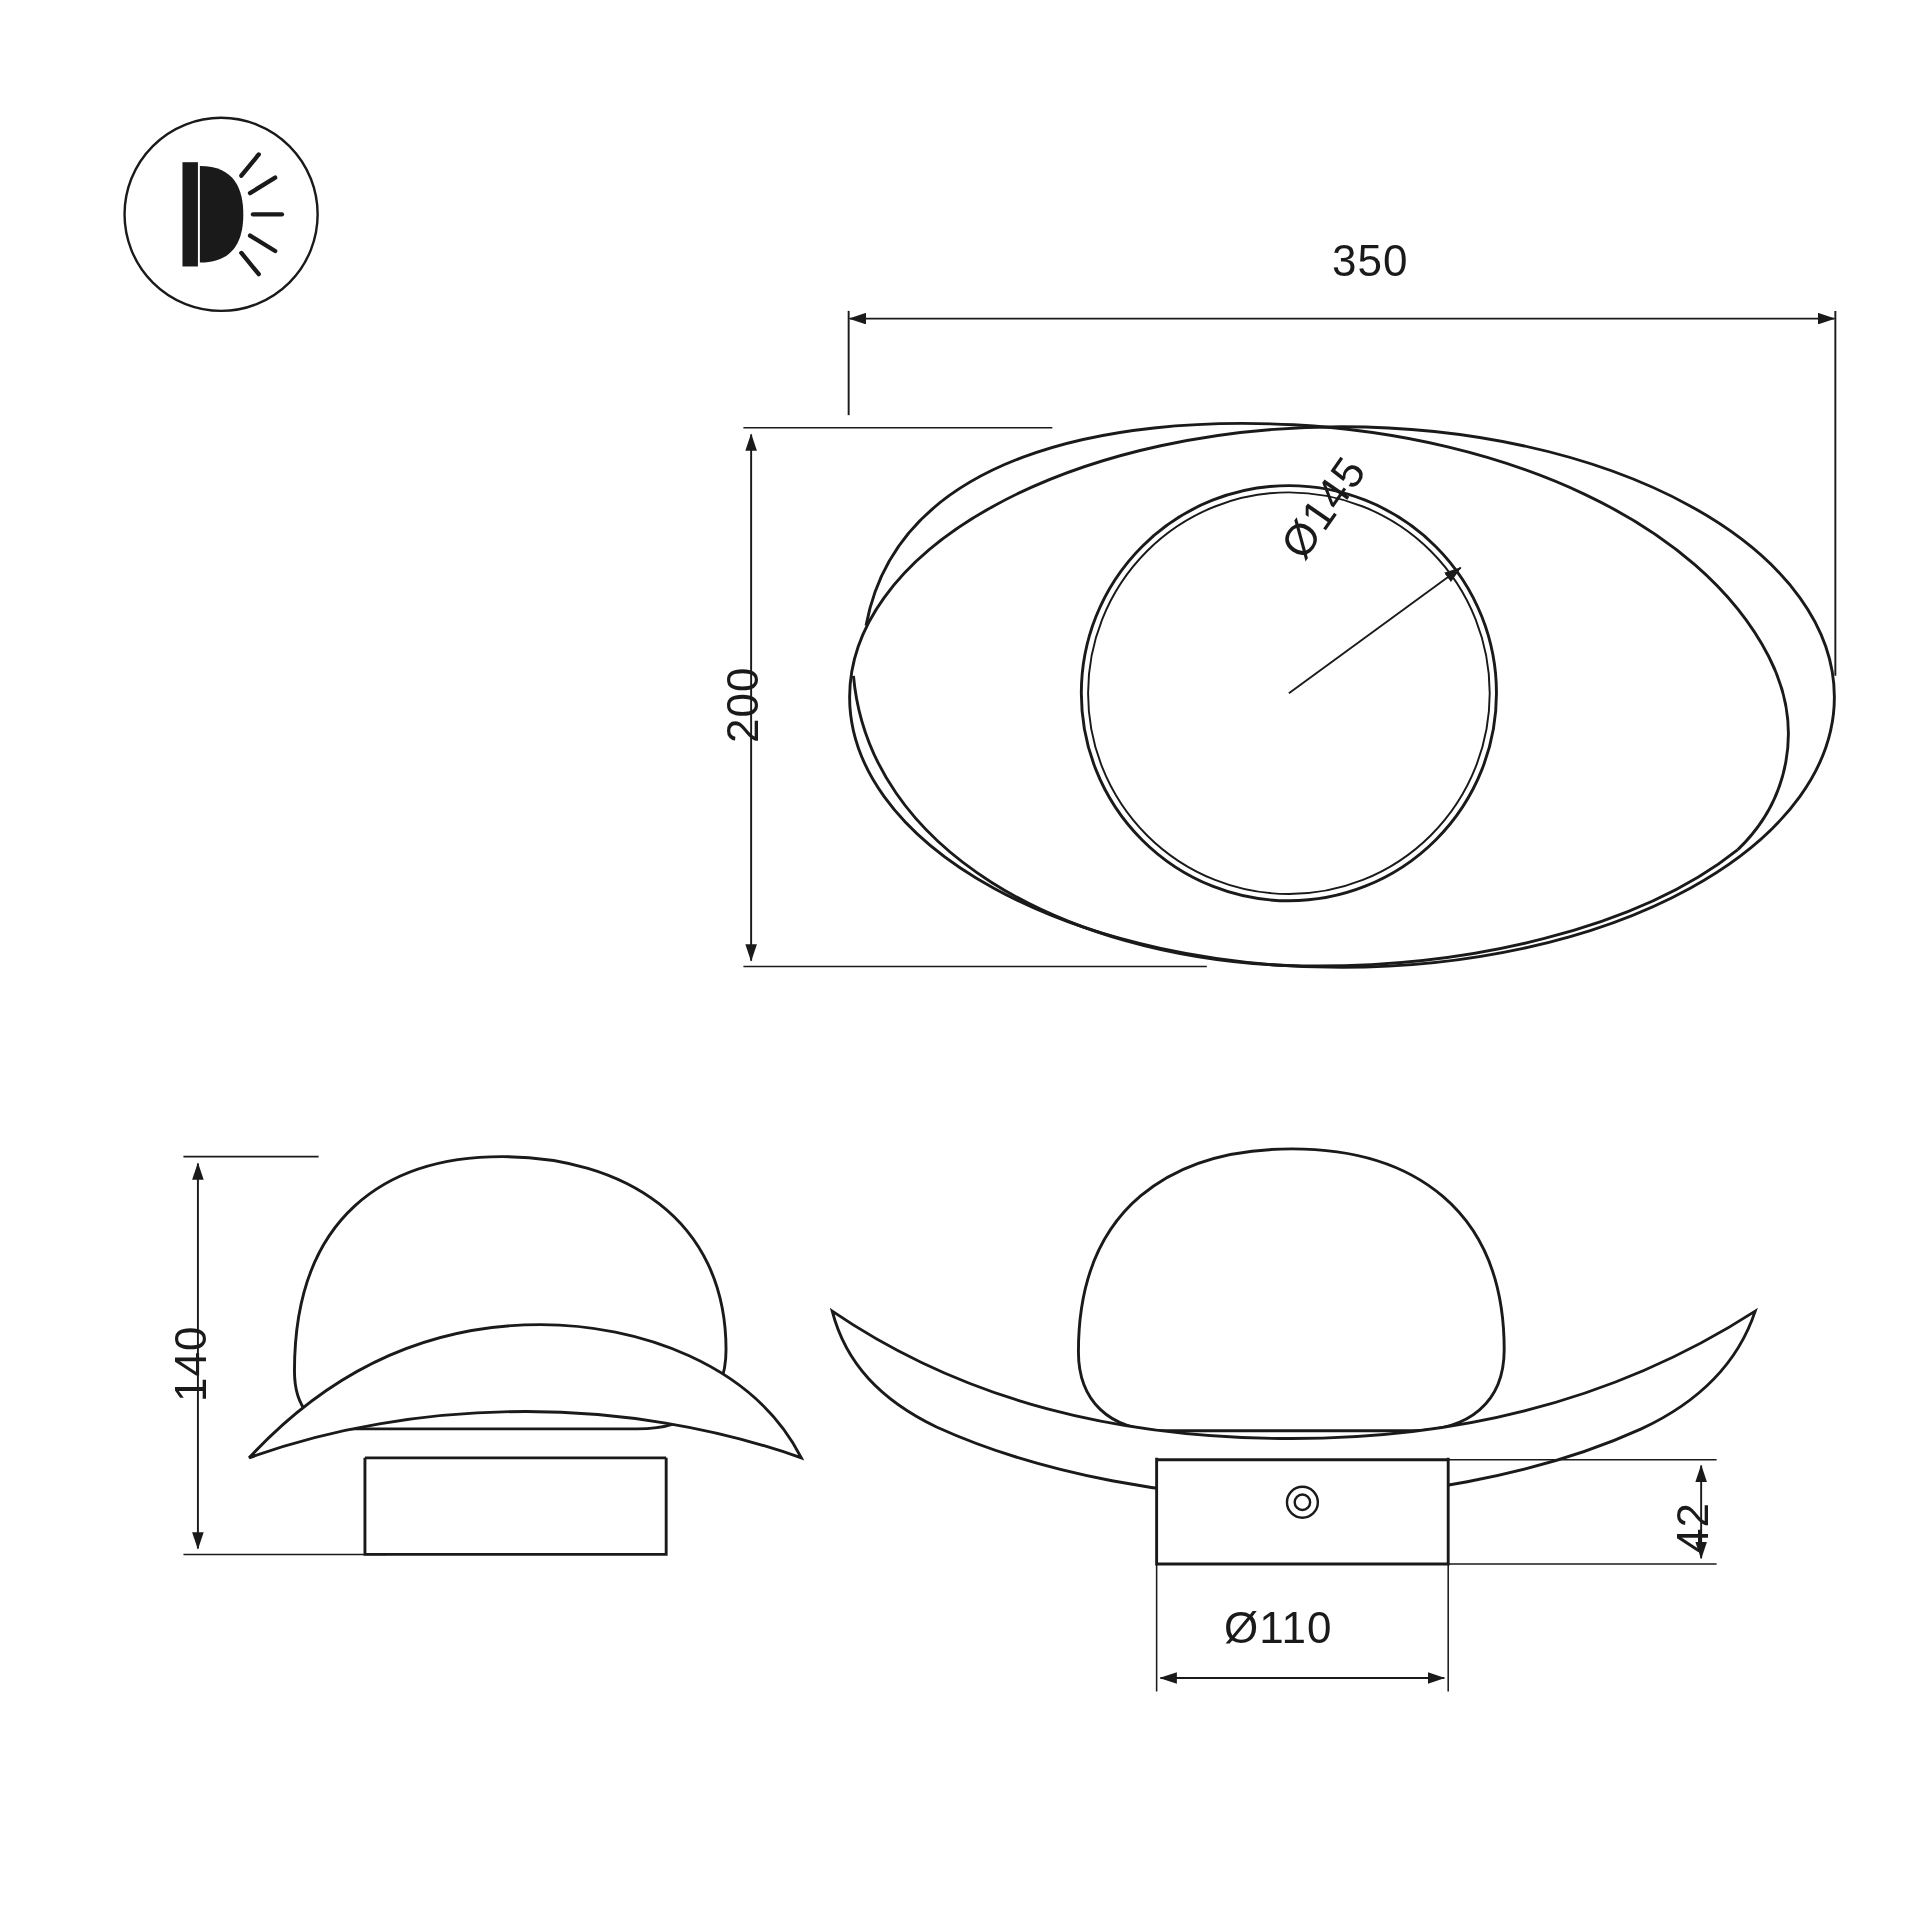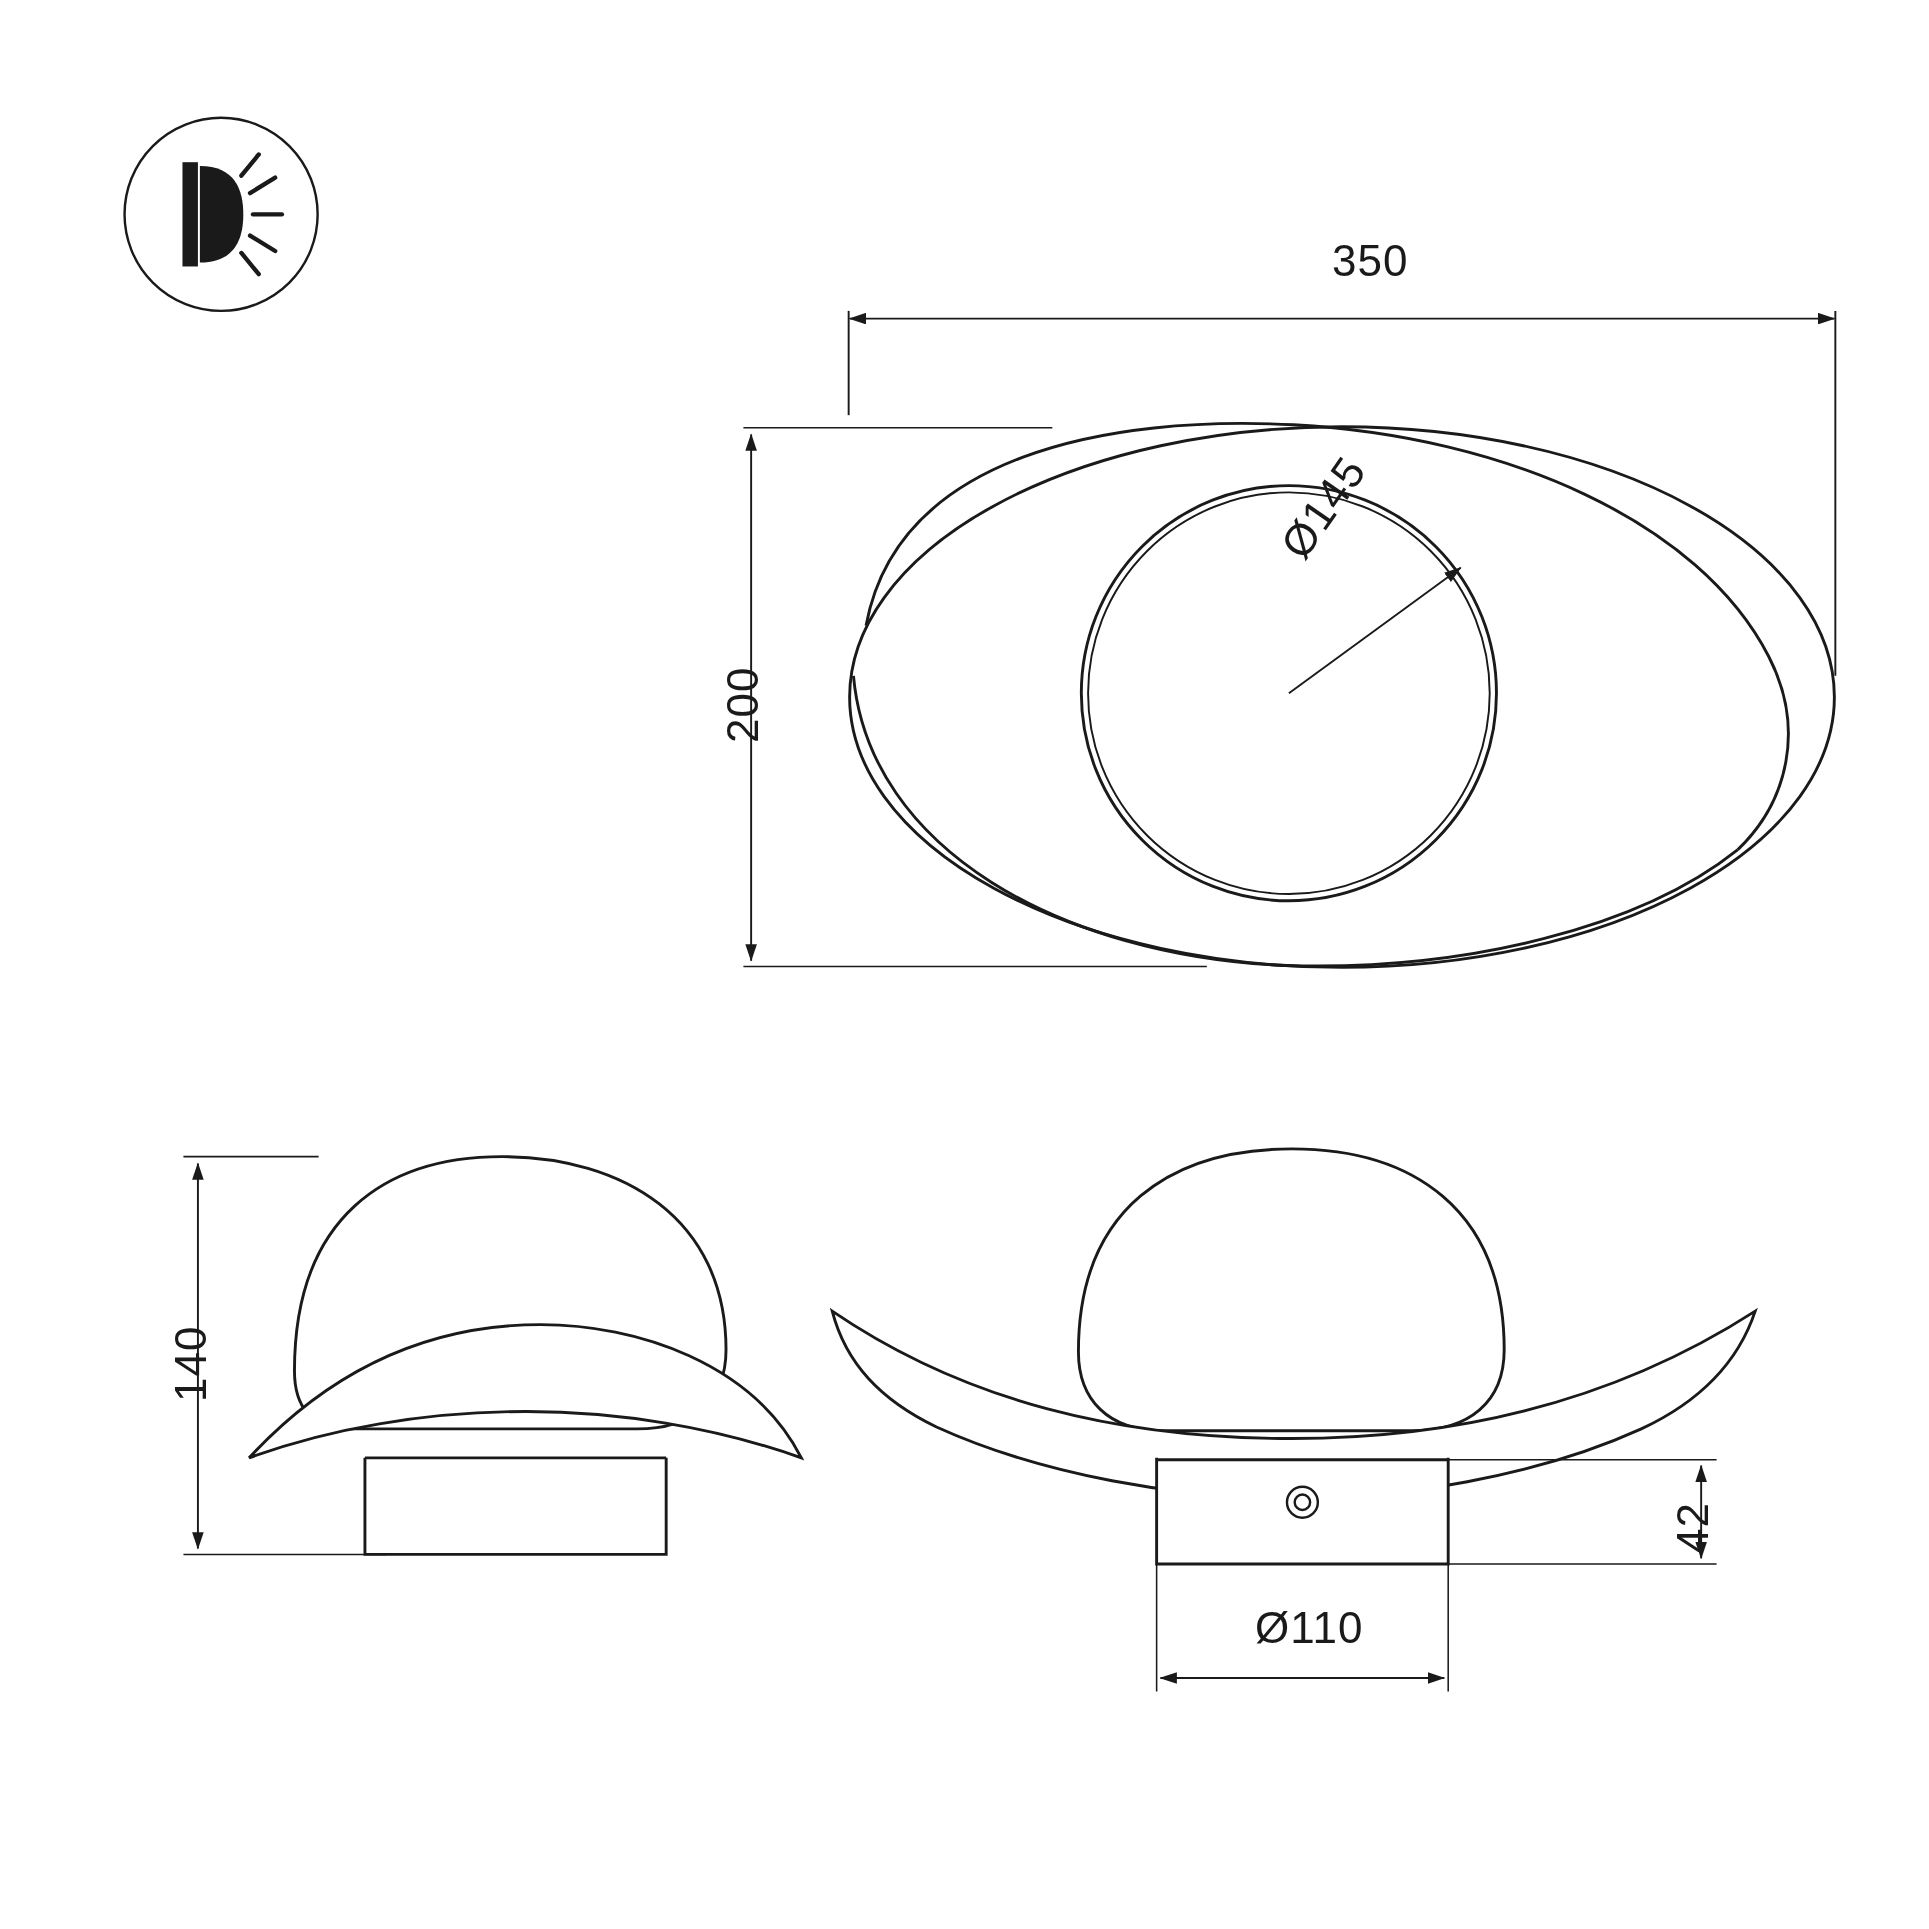--- a/index.html
+++ b/index.html
@@ -163,16 +163,16 @@
   <div class="dim-label" style="left:1284px; top:236px;margin-left:48px;">350</div>
 
   <div class="dim-label rot90" style="left:718px; top:743px;">200</div>
 
   <div class="dim-label" style="left:1271px; top:539px; transform:rotate(-55deg); transform-origin:left top;">Ø145</div>
 
   <div class="dim-label rot90" style="left:166px; top:1402px;">140</div>
 
   <div class="dim-label rot90" style="left:1668px; top:1553px;">42</div>
 
-  <div class="dim-label" style="left:1224px; top:1603px;margin-left:31px;">Ø110</div>
+  <div class="dim-label" style="left:1224px; top:1603px;">Ø110</div>
 
 </div>
 
 
 </body></html>

